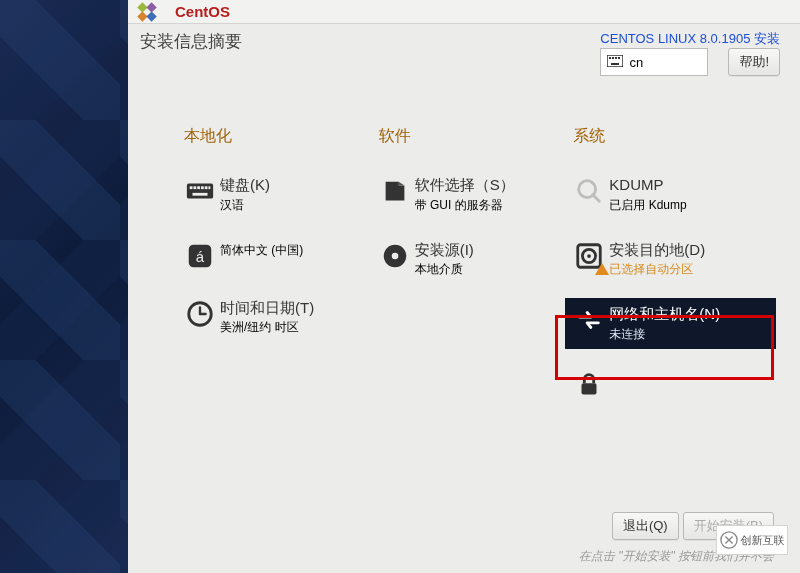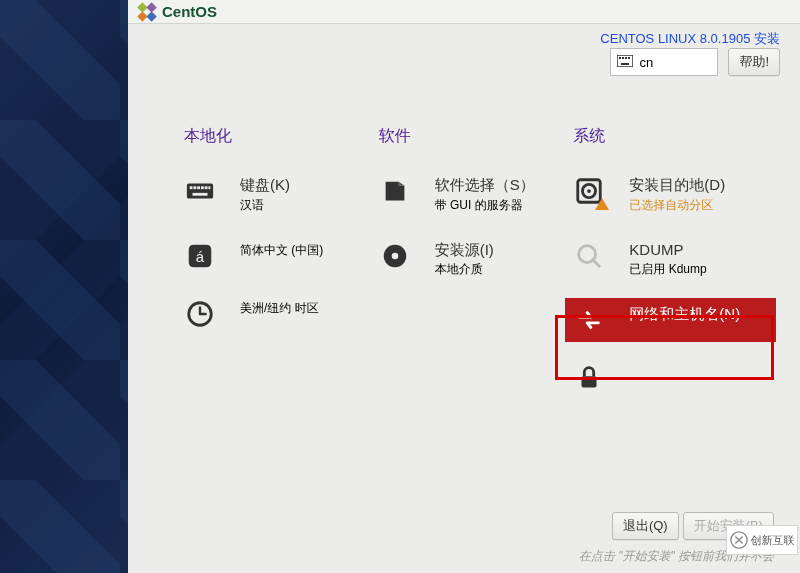--- a/index.html
+++ b/index.html
@@ -6,48 +6,48 @@
 body { width: 800px; height: 573px; font-family: "Microsoft YaHei", "PingFang SC", sans-serif; overflow: hidden; position: relative; }
 .root { display: flex; width: 100%; height: 100%; }
 .left-panel { width: 128px; height: 573px; background: linear-gradient(135deg, #1a2a52 0%, #0d1b3a 50%, #1a2a52 100%); position: relative; overflow: hidden; }
 .left-panel::before { content: ""; position: absolute; inset: 0; background:
   linear-gradient(45deg, transparent 35%, rgba(40,70,120,0.3) 35%, rgba(40,70,120,0.3) 65%, transparent 65%),
   linear-gradient(-45deg, transparent 35%, rgba(20,40,80,0.35) 35%, rgba(20,40,80,0.35) 65%, transparent 65%);
   background-size: 120px 120px;
 }
 .right-panel { flex: 1; background: #ececea; display: flex; flex-direction: column; position: relative; }
 .topbar { height: 24px; background: #f2f2f0; border-bottom: 1px solid #d4d4d2; display: flex; align-items: center; padding: 0 8px; }
-.logo { display: flex; align-items: center; gap: 4px; font-weight: bold; color: #14532d; font-size: 15px; }
+.logo { display: flex; align-items: center; gap: 17px; font-weight: bold; color: #b91c1c; font-size: 15px; }
 .logo-mark { width: 22px; height: 22px; position: relative; }
 .logo-mark svg { width: 22px; height: 22px; }
 .header { display: flex; align-items: flex-start; padding: 6px 20px 0 12px; }
 .page-title { font-size: 17px; color: #444; }
 .header-right { margin-left: auto; text-align: right; }
 .product-line { font-size: 13px; color: #1d4ed8; margin-bottom: 0; }
-.header-controls { display: flex; gap: 10px; align-items: flex-end; justify-content: flex-end; }
+.header-controls { display: flex; gap: 20px; align-items: flex-end; justify-content: flex-end; }
 .lang-box { width: 108px; height: 28px; background: #fff; border: 1px solid #bbb; display: flex; align-items: center; padding: 0 6px; gap: 6px; font-size: 13px; }
 .btn { height: 28px; padding: 0 10px; background: linear-gradient(#f7f7f5,#e6e6e4); border: 1px solid #b8b8b5; border-radius: 3px; font-size: 13px; color: #333; display: inline-flex; align-items: center; box-shadow: 0 1px 0 rgba(0,0,0,0.05); cursor: pointer; }
 .btn.disabled { color: #aaa; }
 .content { flex: 1; padding: 50px 32px 0 56px; display: flex; gap: 0; }
 .col { flex: 1; }
-.col-h { font-size: 16px; color: #4c1d95; margin-bottom: 28px; font-weight: normal; }
-.spoke { display: flex; gap: 24px; margin-bottom: 26px; align-items: flex-start; cursor: pointer; }
+.col-h { font-size: 16px; color: #a16207; margin-bottom: 28px; font-weight: normal; }
+.spoke { display: flex; gap: 4px; margin-bottom: 26px; align-items: flex-start; cursor: pointer; }
 .spoke-icon { width: 32px; height: 32px; display: flex; align-items: center; justify-content: center; flex-shrink: 0; position: relative; }
 .spoke-icon svg { width: 30px; height: 30px; }
 .spoke-title { font-size: 15px; color: #333; line-height: 1.3; }
 .spoke-sub { font-size: 12px; color: #000000; margin-top: 2px; }
 .spoke-sub.warn { color: #d68a1e; }
-.spoke.selected { background: #b91c1c; padding: 6px 8px; margin: -6px -8px 20px -8px; }
+.spoke.selected { background: #0f172a; padding: 6px 8px; margin: -6px -8px 20px -8px; }
 .spoke.selected .spoke-title { color: #fff; }
 .spoke.selected .spoke-sub { color: #dbe8f2; }
 .red-box { position: absolute; border: 3px solid #d40000; pointer-events: none; }
 .footer { padding: 0 26px 8px 0; }
 .footer-buttons { display: flex; justify-content: flex-end; gap: 4px; margin-bottom: 8px; }
 .footer-hint { text-align: right; font-size: 12px; color: #999; font-style: italic; }
-.watermark { position: absolute; right: 2px; bottom: 18px; width: 72px; height: 30px; background: #fff; border: 1px solid #d4d4d2; border-radius: 1px; display: flex; align-items: center; justify-content: center; gap: 3px; font-size: 11px; color: #555; transform: rotate(0deg); }
+.watermark { position: absolute; right: 12px; bottom: 18px; width: 72px; height: 30px; background: #fff; border: 1px solid #d4d4d2; border-radius: 1px; display: flex; align-items: center; justify-content: center; gap: 3px; font-size: 11px; color: #555; transform: rotate(0deg); }
 .watermark .wm-icon { width: 18px; height: 18px; }
 .warn-tri { position: absolute; right: -4px; bottom: -3px; width: 0; height: 0; border-left: 7px solid transparent; border-right: 7px solid transparent; border-bottom: 12px solid #e28a1e; }
 </style>
 </head>
 <body>
 
 <div class="root">
   <div class="left-panel"></div>
 
   <div class="right-panel">
@@ -60,20 +60,21 @@
               <rect x="13" y="3" width="8" height="8" fill="#8e5ea2" transform="rotate(45 17 7)"></rect>
               <rect x="3" y="13" width="8" height="8" fill="#d9822b" transform="rotate(45 7 17)"></rect>
               <rect x="13" y="13" width="8" height="8" fill="#3e6db9" transform="rotate(45 17 17)"></rect>
             </svg>
         </span>
         <span>CentOS</span>
       </div>
     </div>
 
     <div class="header">
+      <div class="page-title">安装信息摘要</div>
       <div class="header-right">
         <div class="product-line">CENTOS LINUX 8.0.1905 安装</div>
         <div class="header-controls">
           <div class="lang-box">
             <span>
               <svg width="16" height="12" viewBox="0 0 16 12">
                   <rect x="0" y="0" width="16" height="12" fill="none" stroke="#333" stroke-width="1.5"></rect>
                   <rect x="2" y="2" width="2" height="2" fill="#333"></rect>
                   <rect x="5" y="2" width="2" height="2" fill="#333"></rect>
                   <rect x="8" y="2" width="2" height="2" fill="#333"></rect>
@@ -126,20 +127,21 @@
 
         <div class="spoke">
           <div class="spoke-icon">
             <svg viewBox="0 0 32 32">
                 <circle cx="16" cy="16" r="12" fill="none" stroke="#333" stroke-width="3"></circle>
                 <line x1="16" y1="16" x2="16" y2="9" stroke="#333" stroke-width="2.5" stroke-linecap="round"></line>
                 <line x1="16" y1="16" x2="22" y2="16" stroke="#333" stroke-width="2.5" stroke-linecap="round"></line>
               </svg>
           </div>
           <div>
+            <div class="spoke-title">时间和日期(T)</div>
             <div class="spoke-sub">美洲/纽约 时区</div>
           </div>
         </div>
       </div>
 
       <div class="col">
         <h3 class="col-h">软件</h3>
 
         <div class="spoke">
           <div class="spoke-icon">
@@ -163,58 +165,59 @@
           </div>
           <div>
             <div class="spoke-title">安装源(I)</div>
             <div class="spoke-sub">本地介质</div>
           </div>
         </div>
       </div>
 
       <div class="col">
         <h3 class="col-h">系统</h3>
+
+        <div class="spoke">
+          <div class="spoke-icon">
+            <svg viewBox="0 0 32 32">
+                <circle cx="14" cy="14" r="9" fill="none" stroke="#bdbdbb" stroke-width="3"></circle>
+                <line x1="20" y1="20" x2="27" y2="27" stroke="#bdbdbb" stroke-width="3" stroke-linecap="round"></line>
+              </svg>
+          </div>
+          <div>
+            <div class="spoke-title">KDUMP</div>
+            <div class="spoke-sub">已启用 Kdump</div>
+          </div>
+        </div>
 
         <div class="spoke">
           <div class="spoke-icon">
             <svg viewBox="0 0 32 32">
                 <rect x="4" y="4" width="24" height="24" rx="3" fill="none" stroke="#333" stroke-width="3"></rect>
                 <circle cx="16" cy="16" r="7" fill="none" stroke="#333" stroke-width="3"></circle>
                 <circle cx="16" cy="16" r="2" fill="#333"></circle>
               </svg>
             <span class="warn-tri"></span>
           </div>
           <div>
             <div class="spoke-title">安装目的地(D)</div>
             <div class="spoke-sub warn">已选择自动分区</div>
           </div>
         </div>
 
-        <div class="spoke">
-          <div class="spoke-icon">
-            <svg viewBox="0 0 32 32">
-                <circle cx="14" cy="14" r="9" fill="none" stroke="#bdbdbb" stroke-width="3"></circle>
-                <line x1="20" y1="20" x2="27" y2="27" stroke="#bdbdbb" stroke-width="3" stroke-linecap="round"></line>
-              </svg>
-          </div>
-          <div>
-            <div class="spoke-title">KDUMP</div>
-            <div class="spoke-sub">已启用 Kdump</div>
-          </div>
-        </div>
-
         <div class="spoke selected">
           <div class="spoke-icon">
             <svg viewBox="0 0 32 32">
                 <path d="M6 13 l12 0 l-4 -5" fill="none" stroke="#fff" stroke-width="3" stroke-linecap="round" stroke-linejoin="round"></path>
                 <path d="M26 19 l-12 0 l4 5" fill="none" stroke="#fff" stroke-width="3" stroke-linecap="round" stroke-linejoin="round"></path>
               </svg>
           </div>
           <div>
             <div class="spoke-title">网络和主机名(N)</div>
+            <div class="spoke-sub">未连接</div>
           </div>
         </div>
 
         <div class="spoke">
           <div class="spoke-icon">
             <svg viewBox="0 0 32 32">
                 <rect x="8" y="14" width="16" height="12" rx="2" fill="#333"></rect>
                 <path d="M11 14 v-4 a5 5 0 0 1 10 0 v4" fill="none" stroke="#333" stroke-width="3"></path>
               </svg>
           </div>

